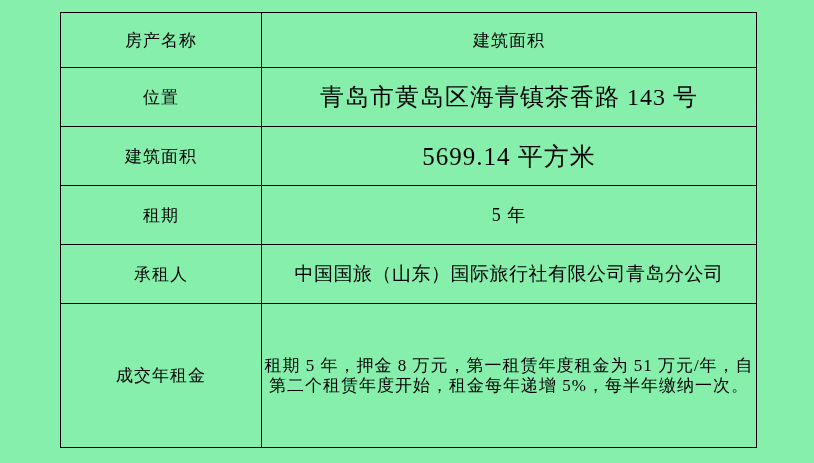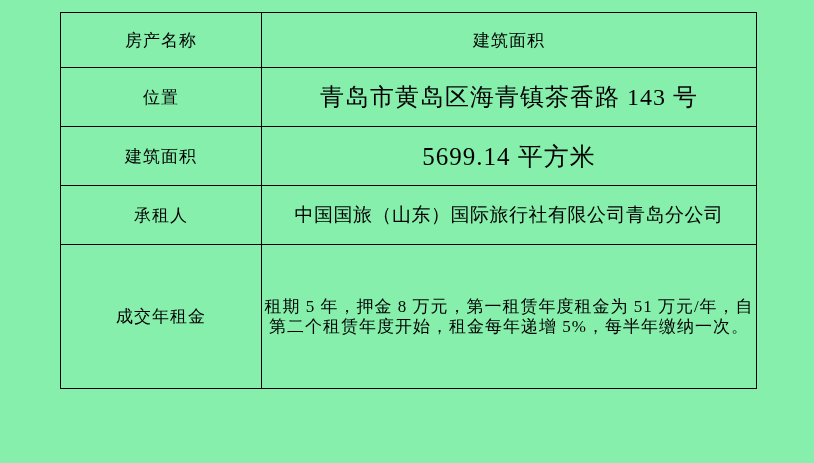--- a/index.html
+++ b/index.html
@@ -78,20 +78,24 @@
         <td class="value-cell">建筑面积</td>
       </tr>
       <tr class="r1">
         <td class="label-cell">位置</td>
         <td class="value-cell">青岛市黄岛区海青镇茶香路 143 号</td>
       </tr>
       <tr class="r2">
         <td class="label-cell">建筑面积</td>
         <td class="value-cell">5699.14 平方米</td>
       </tr>
+      <tr class="r3">
+        <td class="label-cell">租期</td>
+        <td class="value-cell">5 年</td>
+      </tr>
       <tr class="r4">
         <td class="label-cell">承租人</td>
         <td class="value-cell">中国国旅（山东）国际旅行社有限公司青岛分公司</td>
       </tr>
       <tr class="r5">
         <td class="label-cell">成交年租金</td>
         <td class="value-cell paragraph-cell">租期 5 年，押金 8 万元，第一租赁年度租金为 51 万元/年，自第二个租赁年度开始，租金每年递增 5%，每半年缴纳一次。</td>
       </tr>
     </tbody>
   </table>

